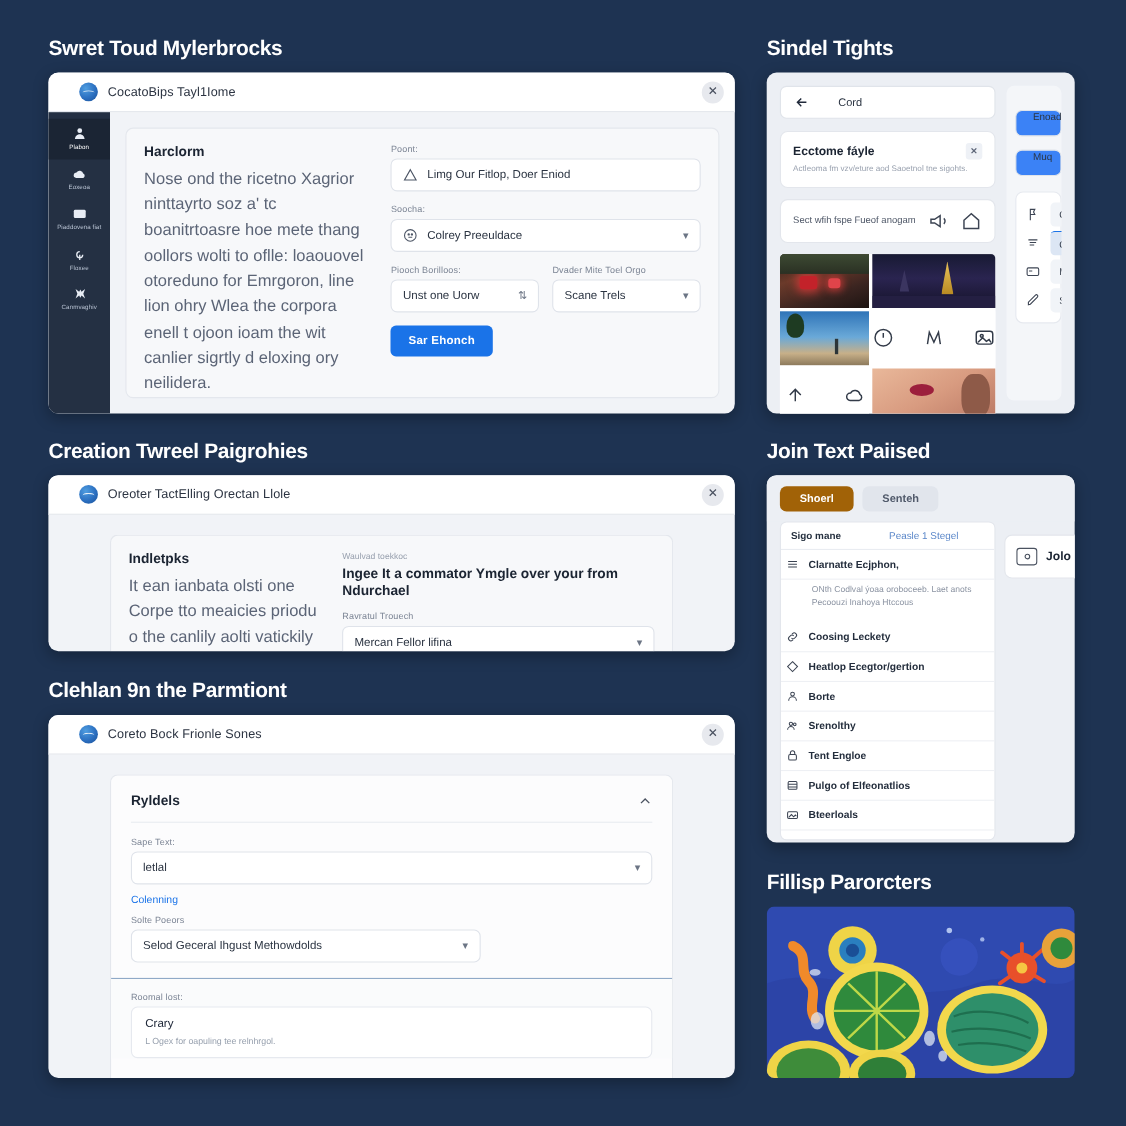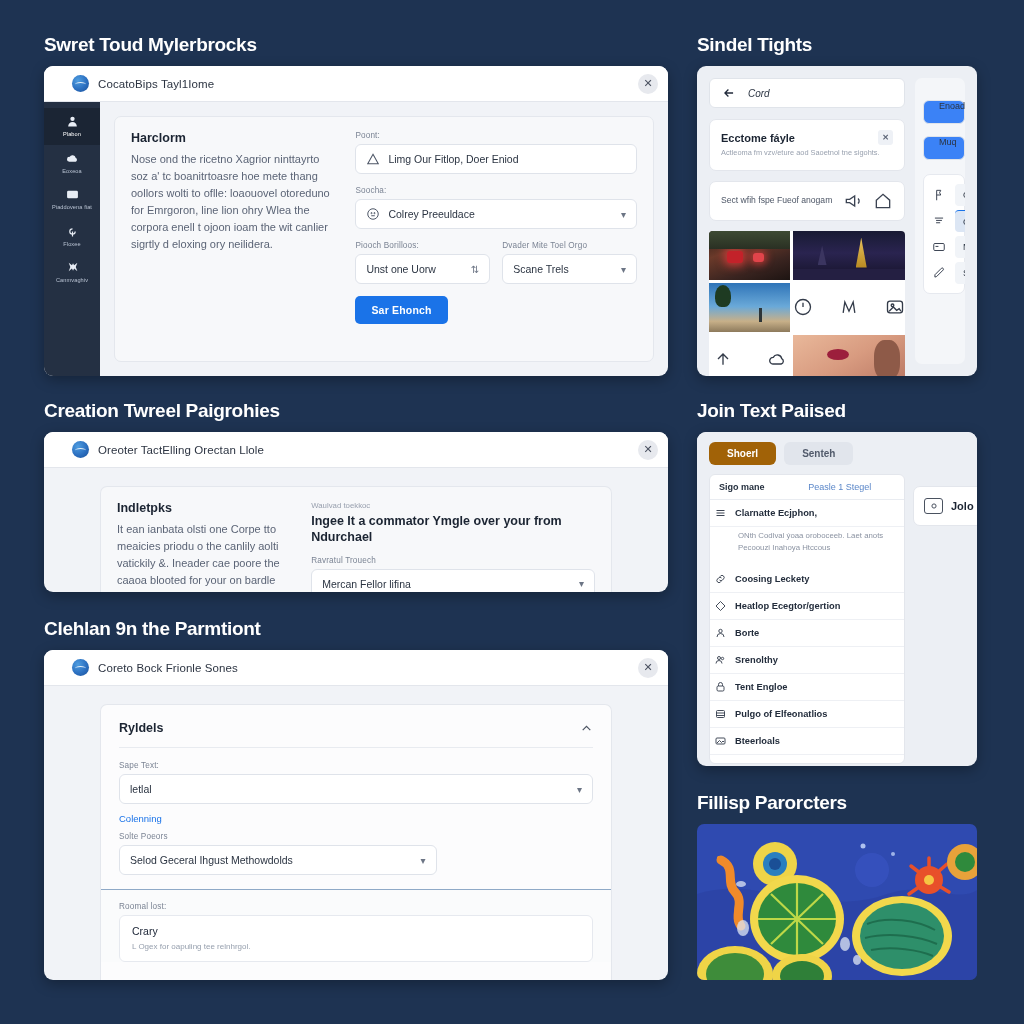--- a/index.html
+++ b/index.html
@@ -80,21 +80,21 @@
   .card {
     background: #f7f8fa; border: 1px solid #e4e7ed; border-radius: 7px;
     padding: 14px 16px; height: 100%;
   }
   .two-col { display: flex; gap: 22px; height: 100%; }
   .col-l { width: 40%; }
   .col-r { flex: 1 1 auto; }
 
   h3.blk { font-size: 12.5px; color: #1b2432; margin-bottom: 6px; font-weight: bold; }
   p.blk {
-    font-size: 11px; line-height: 1.55; color: #5b6476;
+    font-size: 15px; line-height: 1.55; color: #5b6476;
   }
 
   .fld-lb { font-size: 8.2px; color: #7b8494; margin-bottom: 4px; letter-spacing:.15px; }
   .inp {
     background: #fff; border: 1px solid #dfe3ea; border-radius: 6px;
     height: 30px; display: flex; align-items: center; gap: 8px;
     padding: 0 10px; font-size: 10.5px; color: #2b3442;
     margin-bottom: 12px;
   }
   .inp .chev { margin-left: auto; color: #6c7585; font-size: 10px; }
@@ -144,22 +144,22 @@
 
   .rwin {
     background: #eceff4; border-radius: 9px; overflow: hidden;
     box-shadow: 0 4px 14px rgba(0,0,0,.30);
     height: 100%; position: relative;
   }
   .r-inner { padding: 12px; display:flex; gap: 10px; height:100%; }
   .r-main { width: 196px; flex: 0 0 196px; }
   .pill {
     background:#fff; border:1px solid #e0e4ea; border-radius: 6px;
-    height: 30px; display:flex; align-items:center; gap:12px; padding: 0 12px;
-    font-size: 10px; color:#2b3442; margin-bottom: 11px; font-style: italic;
+    height: 30px; display:flex; align-items:center; gap:26px; padding: 0 12px;
+    font-size: 10px; color:#2b3442; margin-bottom: 11px;
   }
   .ccard {
     background:#fff; border:1px solid #e3e6ec; border-radius: 7px;
     padding: 10px 11px 11px; margin-bottom: 10px;
   }
   .ccard .t { font-size: 11px; font-weight: bold; color:#1b2432; display:flex; align-items:center; }
   .ccard .t .x {
     margin-left:auto; width:15px; height:15px; border-radius:3px; background:#eef1f6;
     display:flex; align-items:center; justify-content:center; font-size:8px; color:#5b6476;
   }

